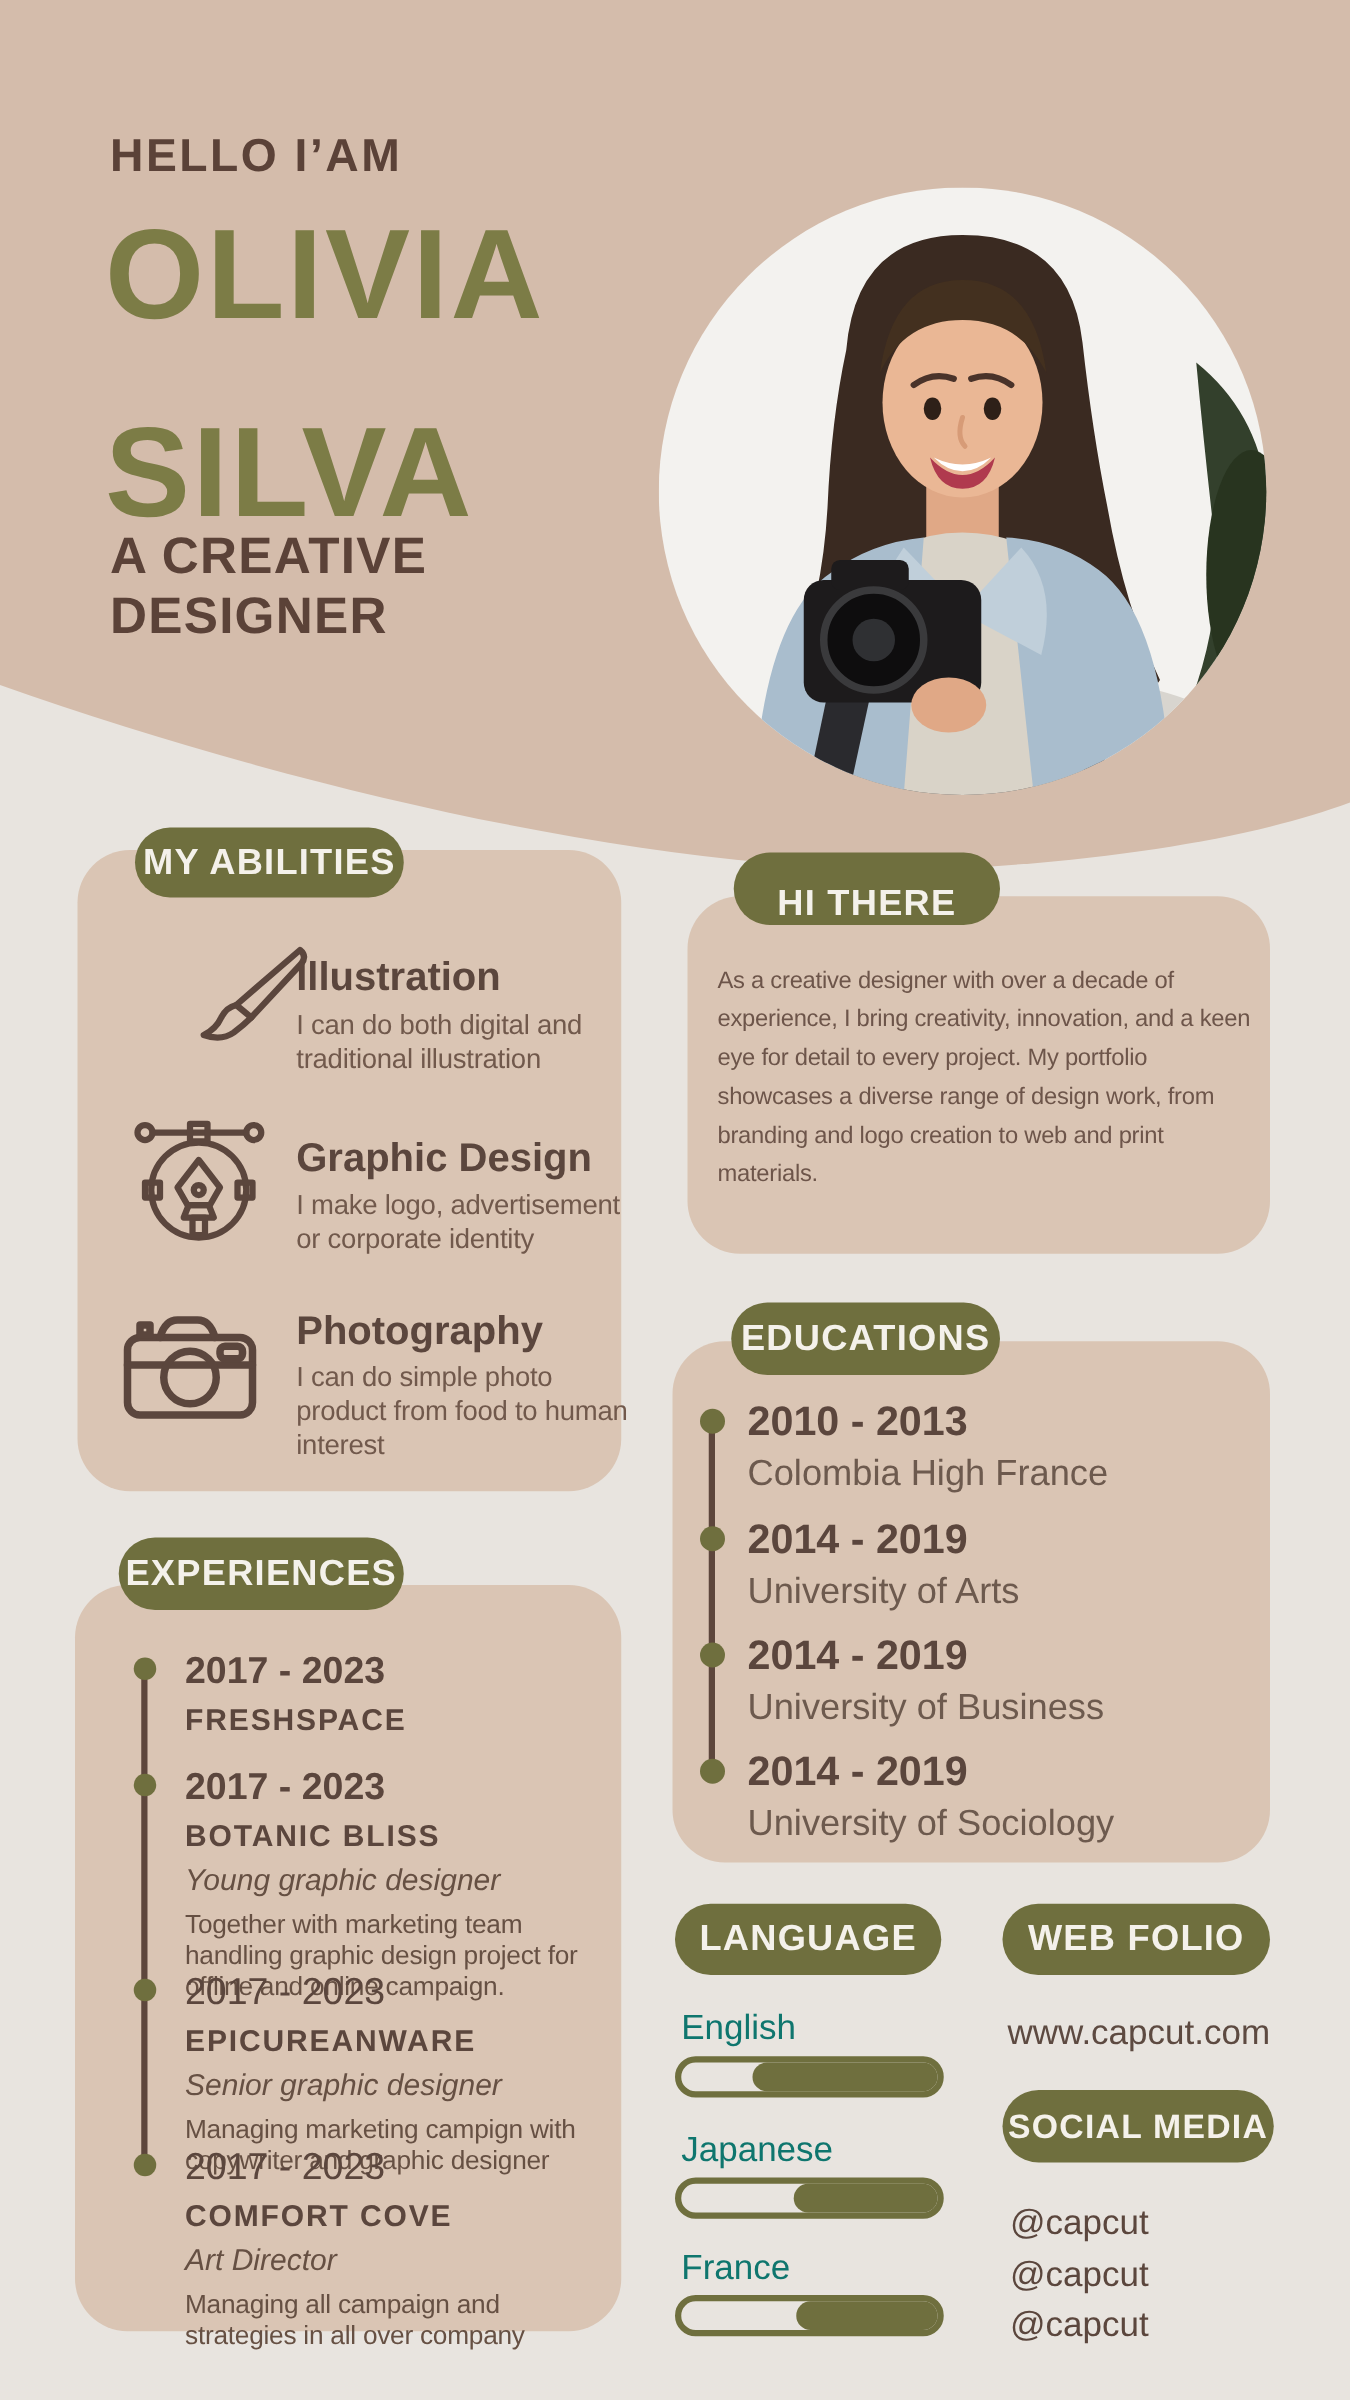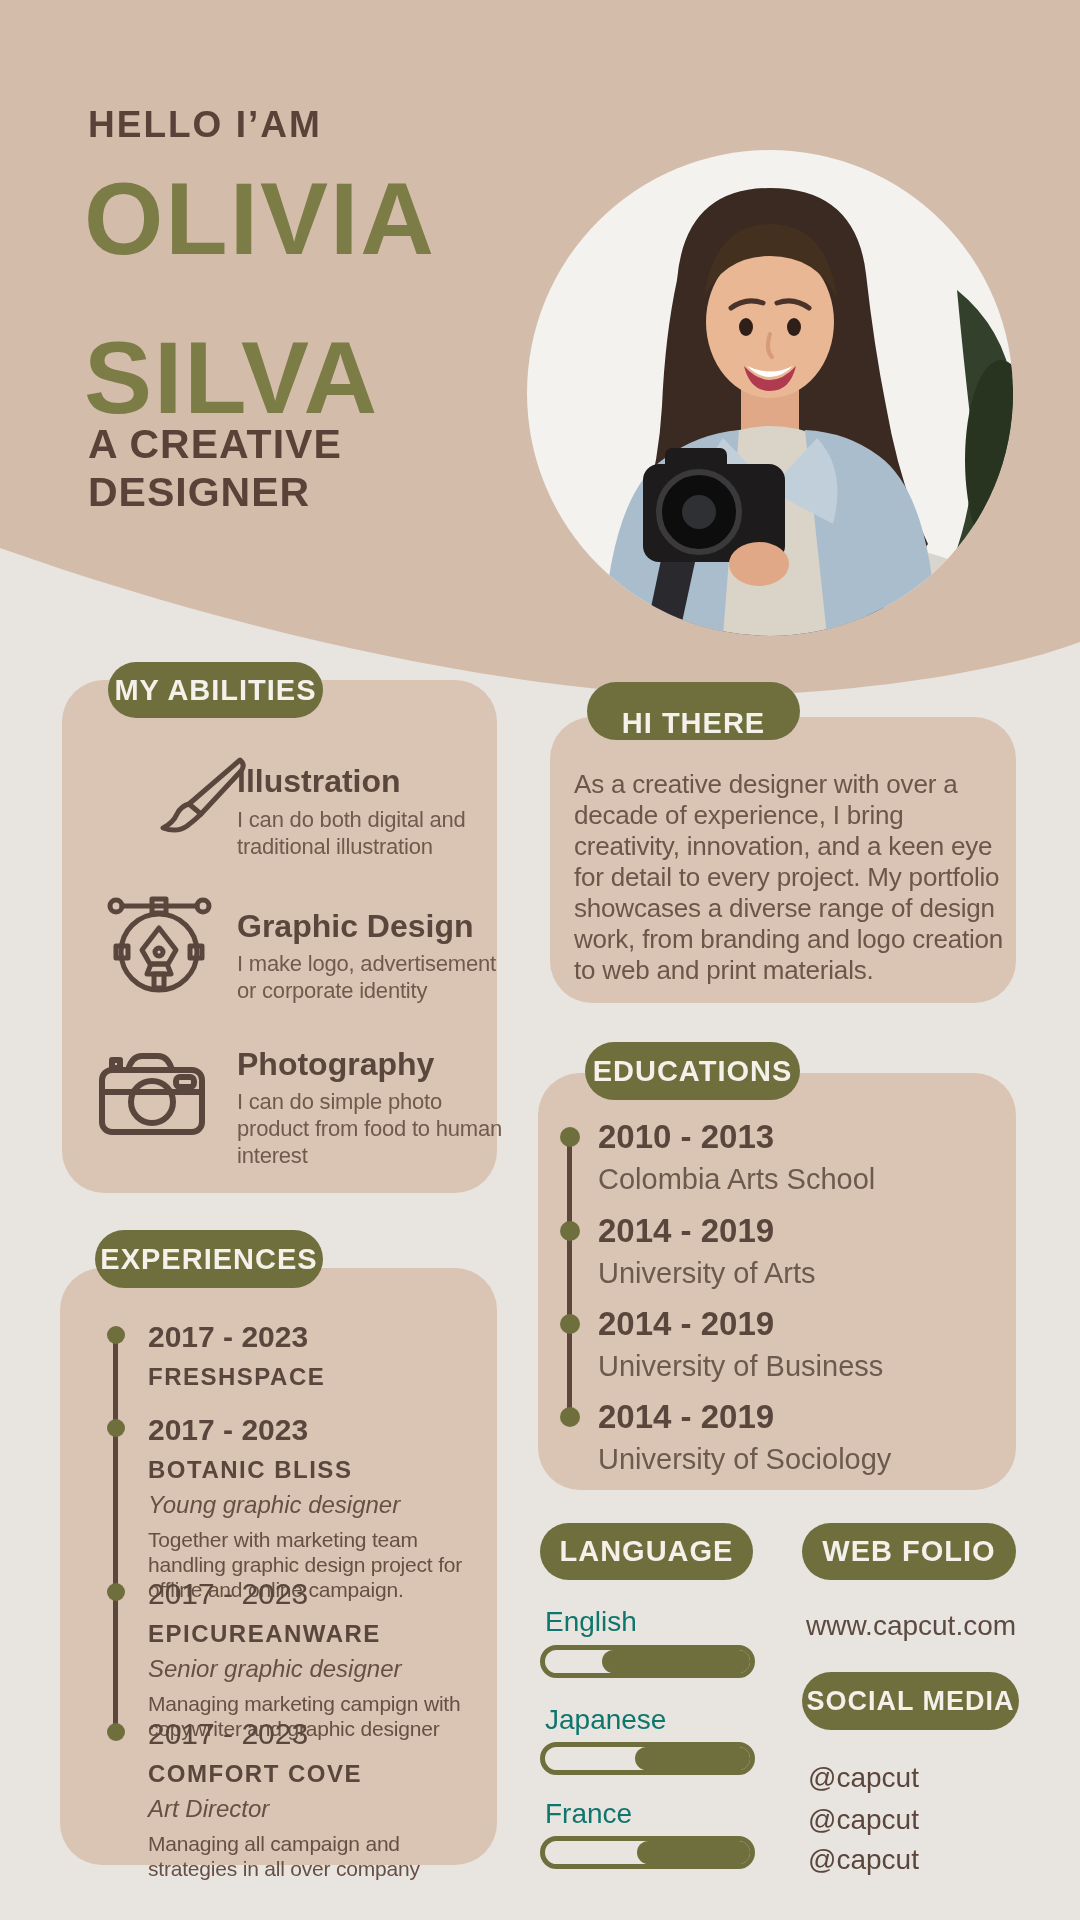--- a/index.html
+++ b/index.html
@@ -33,21 +33,21 @@
   .abilities-card{left:62px;top:680px;width:435px;height:513px;}
   .hithere-card{left:550px;top:717px;width:466px;height:286px;}
   .edu-card{left:538px;top:1073px;width:478px;height:417px;}
   .exp-card{left:60px;top:1268px;width:437px;height:597px;}
   
   .ab-row{position:absolute;left:0;width:435px;}
   .ab-icon{position:absolute;}
   .ab-title{position:absolute;left:175px;font-size:32px;font-weight:bold;color:#5b463d;}
   .ab-desc{position:absolute;left:175px;font-size:22px;line-height:27px;color:#71594c;width:282px;letter-spacing:-0.2px;}
   
-  .bio{position:absolute;left:24px;top:52px;width:430px;font-size:26px;line-height:31px;color:#6d554a;letter-spacing:-0.2px;}
+  .bio{position:absolute;left:24px;top:52px;width:430px;font-size:19px;line-height:31px;color:#6d554a;letter-spacing:-0.2px;}
   
   .tl-line{position:absolute;background:#5d463c;width:5px;border-radius:3px;}
   .tl-dot{position:absolute;border-radius:50%;background:#6f6f3e;}
   .edu-item{position:absolute;left:60px;}
   .edu-item .tl-dot{left:-38px;top:9px;width:20px;height:20px;}
   .edu-period{font-size:33px;font-weight:bold;color:#5b463d;}
   .edu-school{font-size:29px;color:#6d5a4e;margin-top:7px;}
   .exp-item{position:absolute;left:88px;width:330px;}
   .exp-item .tl-dot{left:-41px;top:6px;width:18px;height:18px;}
   .exp-period{font-size:30px;font-weight:bold;color:#5b463d;}
@@ -183,21 +183,21 @@
 
 <div class="pill" style="left:585px;top:1042px;width:215px;height:58px;">
   <span>EDUCATIONS</span>
 </div>
 <div class="card edu-card">
   <div class="tl-line" style="left:29px;top:64px;height:282px;"></div>
 
   <div class="edu-item" style="top:45px;">
     <span class="tl-dot"></span>
     <div class="edu-period">2010 - 2013</div>
-    <div class="edu-school">Colombia Arts School</div>
+    <div class="edu-school">Colombia High France</div>
   </div>
   <div class="edu-item" style="top:139px;">
     <span class="tl-dot"></span>
     <div class="edu-period">2014 - 2019</div>
     <div class="edu-school">University of Arts</div>
   </div>
   <div class="edu-item" style="top:232px;">
     <span class="tl-dot"></span>
     <div class="edu-period">2014 - 2019</div>
     <div class="edu-school">University of Business</div>

